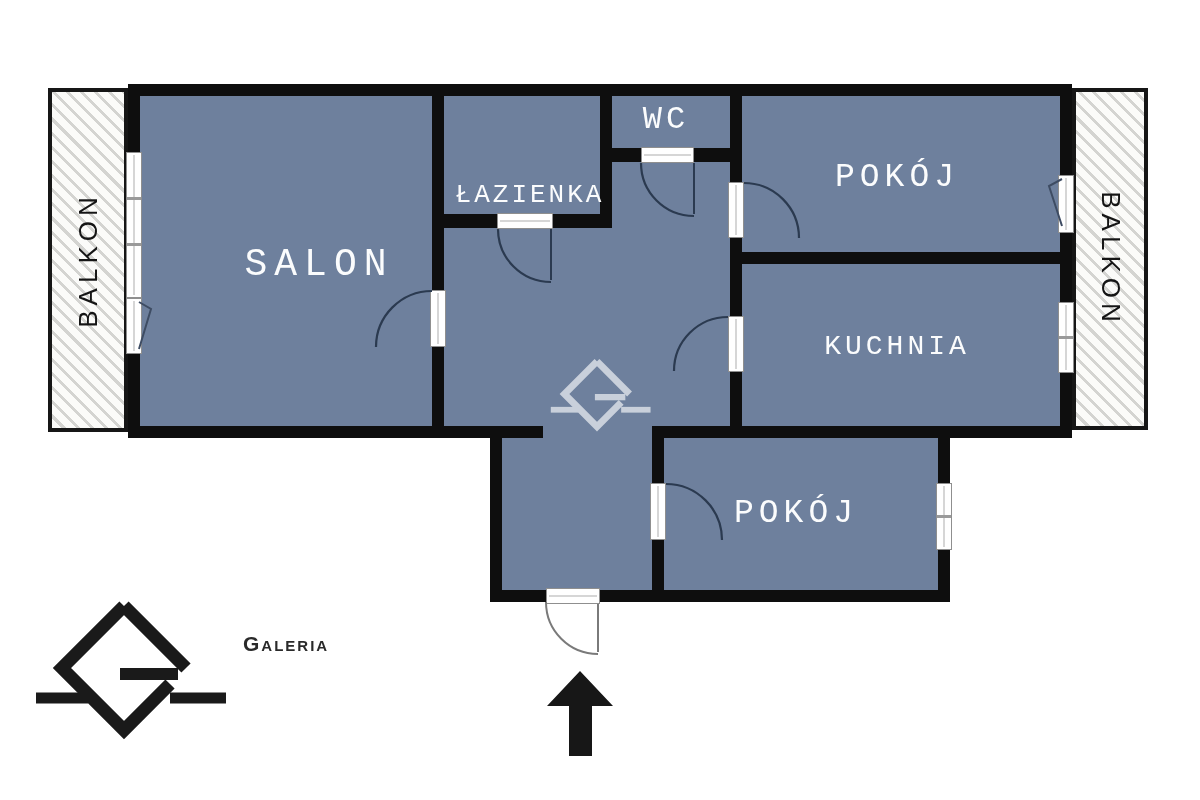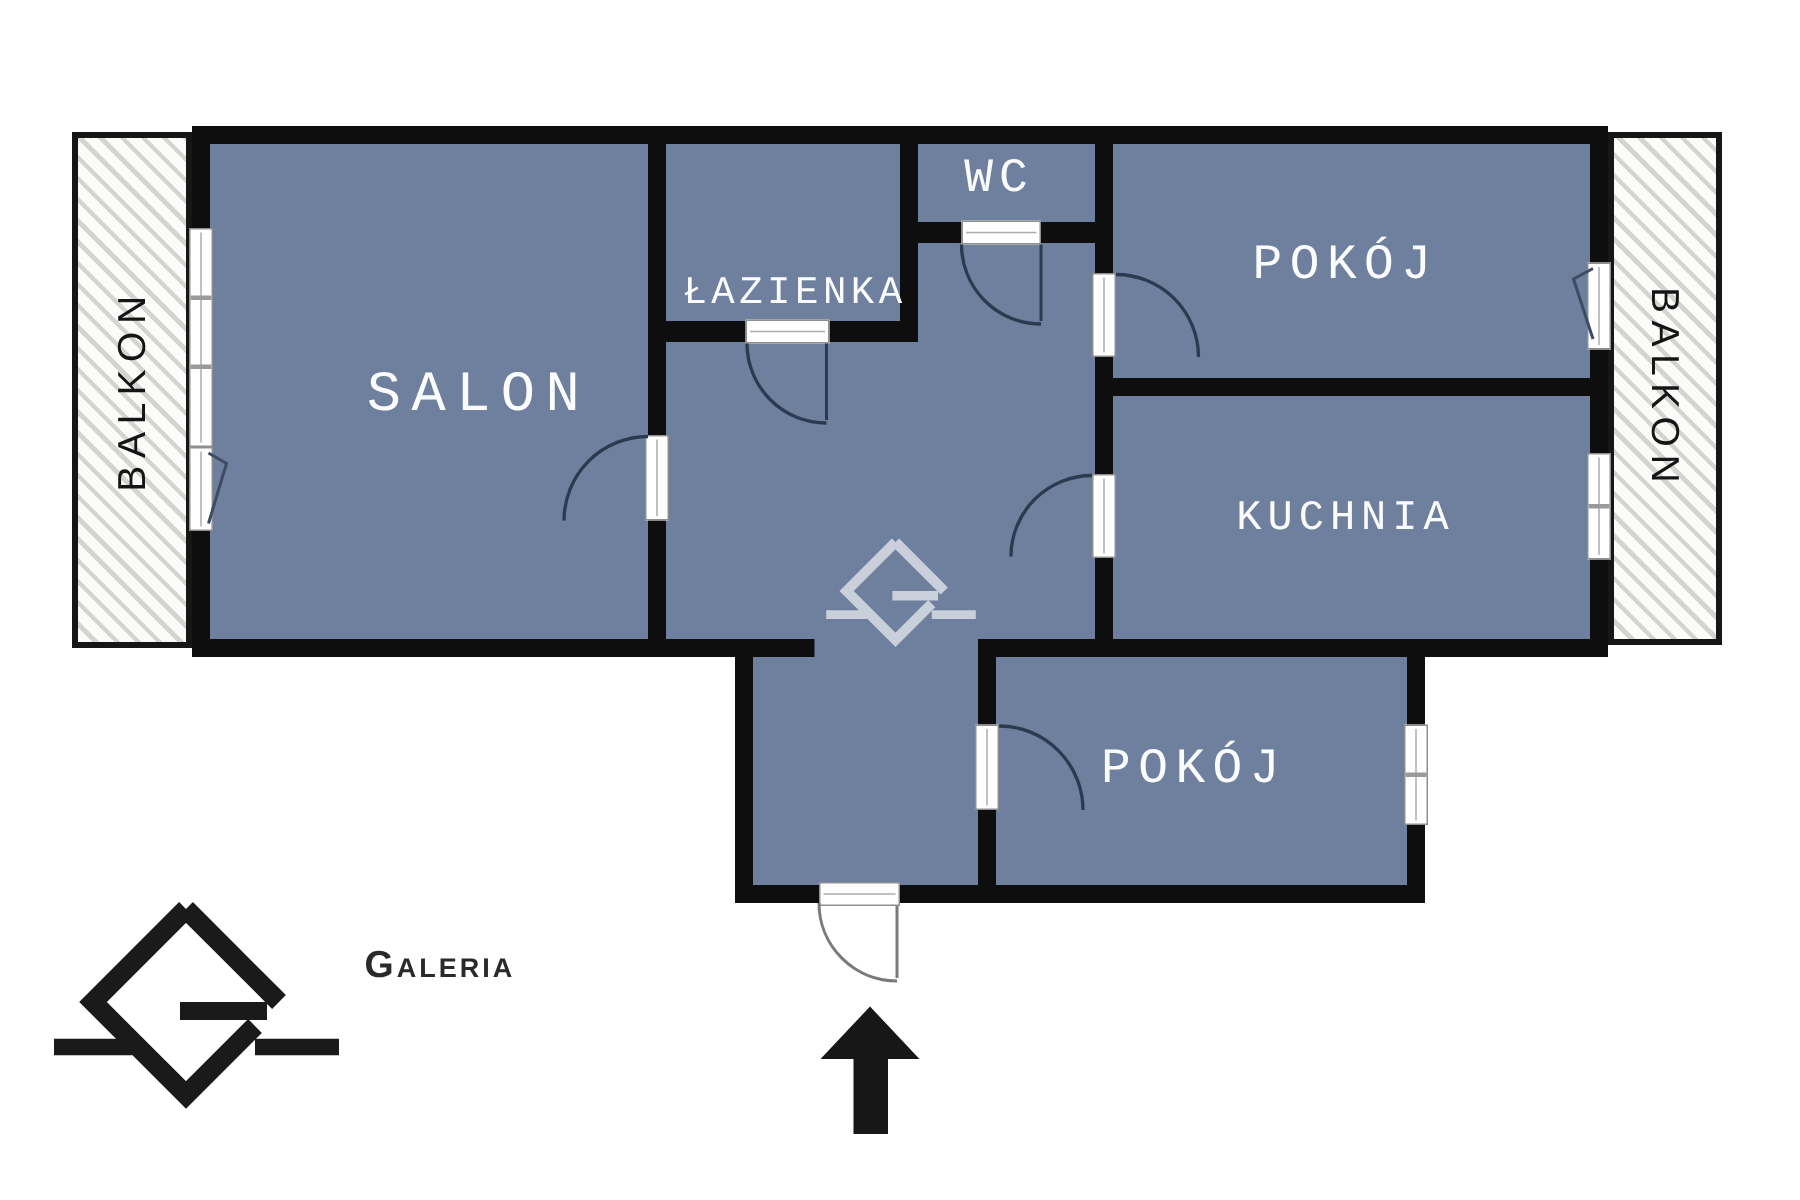--- a/index.html
+++ b/index.html
@@ -22,21 +22,21 @@
     transform:translate(-50%,-50%);font-weight:400;font-family:Liberation Mono, monospace;}
   
   .strip{position:absolute;background:#ffffff;border:1px solid #8f8f8f;box-sizing:border-box;}
   .strip.v::before{content:"";position:absolute;left:50%;top:2px;bottom:2px;width:1px;
     background:#adadad;transform:translateX(-0.5px);}
   .strip.h::before{content:"";position:absolute;top:50%;left:2px;right:2px;height:1px;
     background:#adadad;transform:translateY(-0.5px);}
   .strip .mull-h{position:absolute;left:0;right:0;height:3px;background:#9a9a9a;}
   
   .brand{position:absolute;color:#2a2a2a;font-variant:small-caps;
-    font-weight:600;letter-spacing:2px;line-height:31px;font-size:25px;}
+    font-weight:600;letter-spacing:2px;line-height:31px;font-size:21px;}
   svg.overlay{position:absolute;left:0;top:0;pointer-events:none;}
 </style>
 </head>
 <body>
 
 <div class="abs floor" style="left:140px;top:96px;width:920px;height:330px;"></div>
 <div class="abs floor" style="left:502px;top:426px;width:436px;height:164px;"></div>
 
 <div class="abs balcony" style="left:48px;top:88px;width:80px;height:344px;">
   <span class="balcony-label ccw">BALKON</span>

